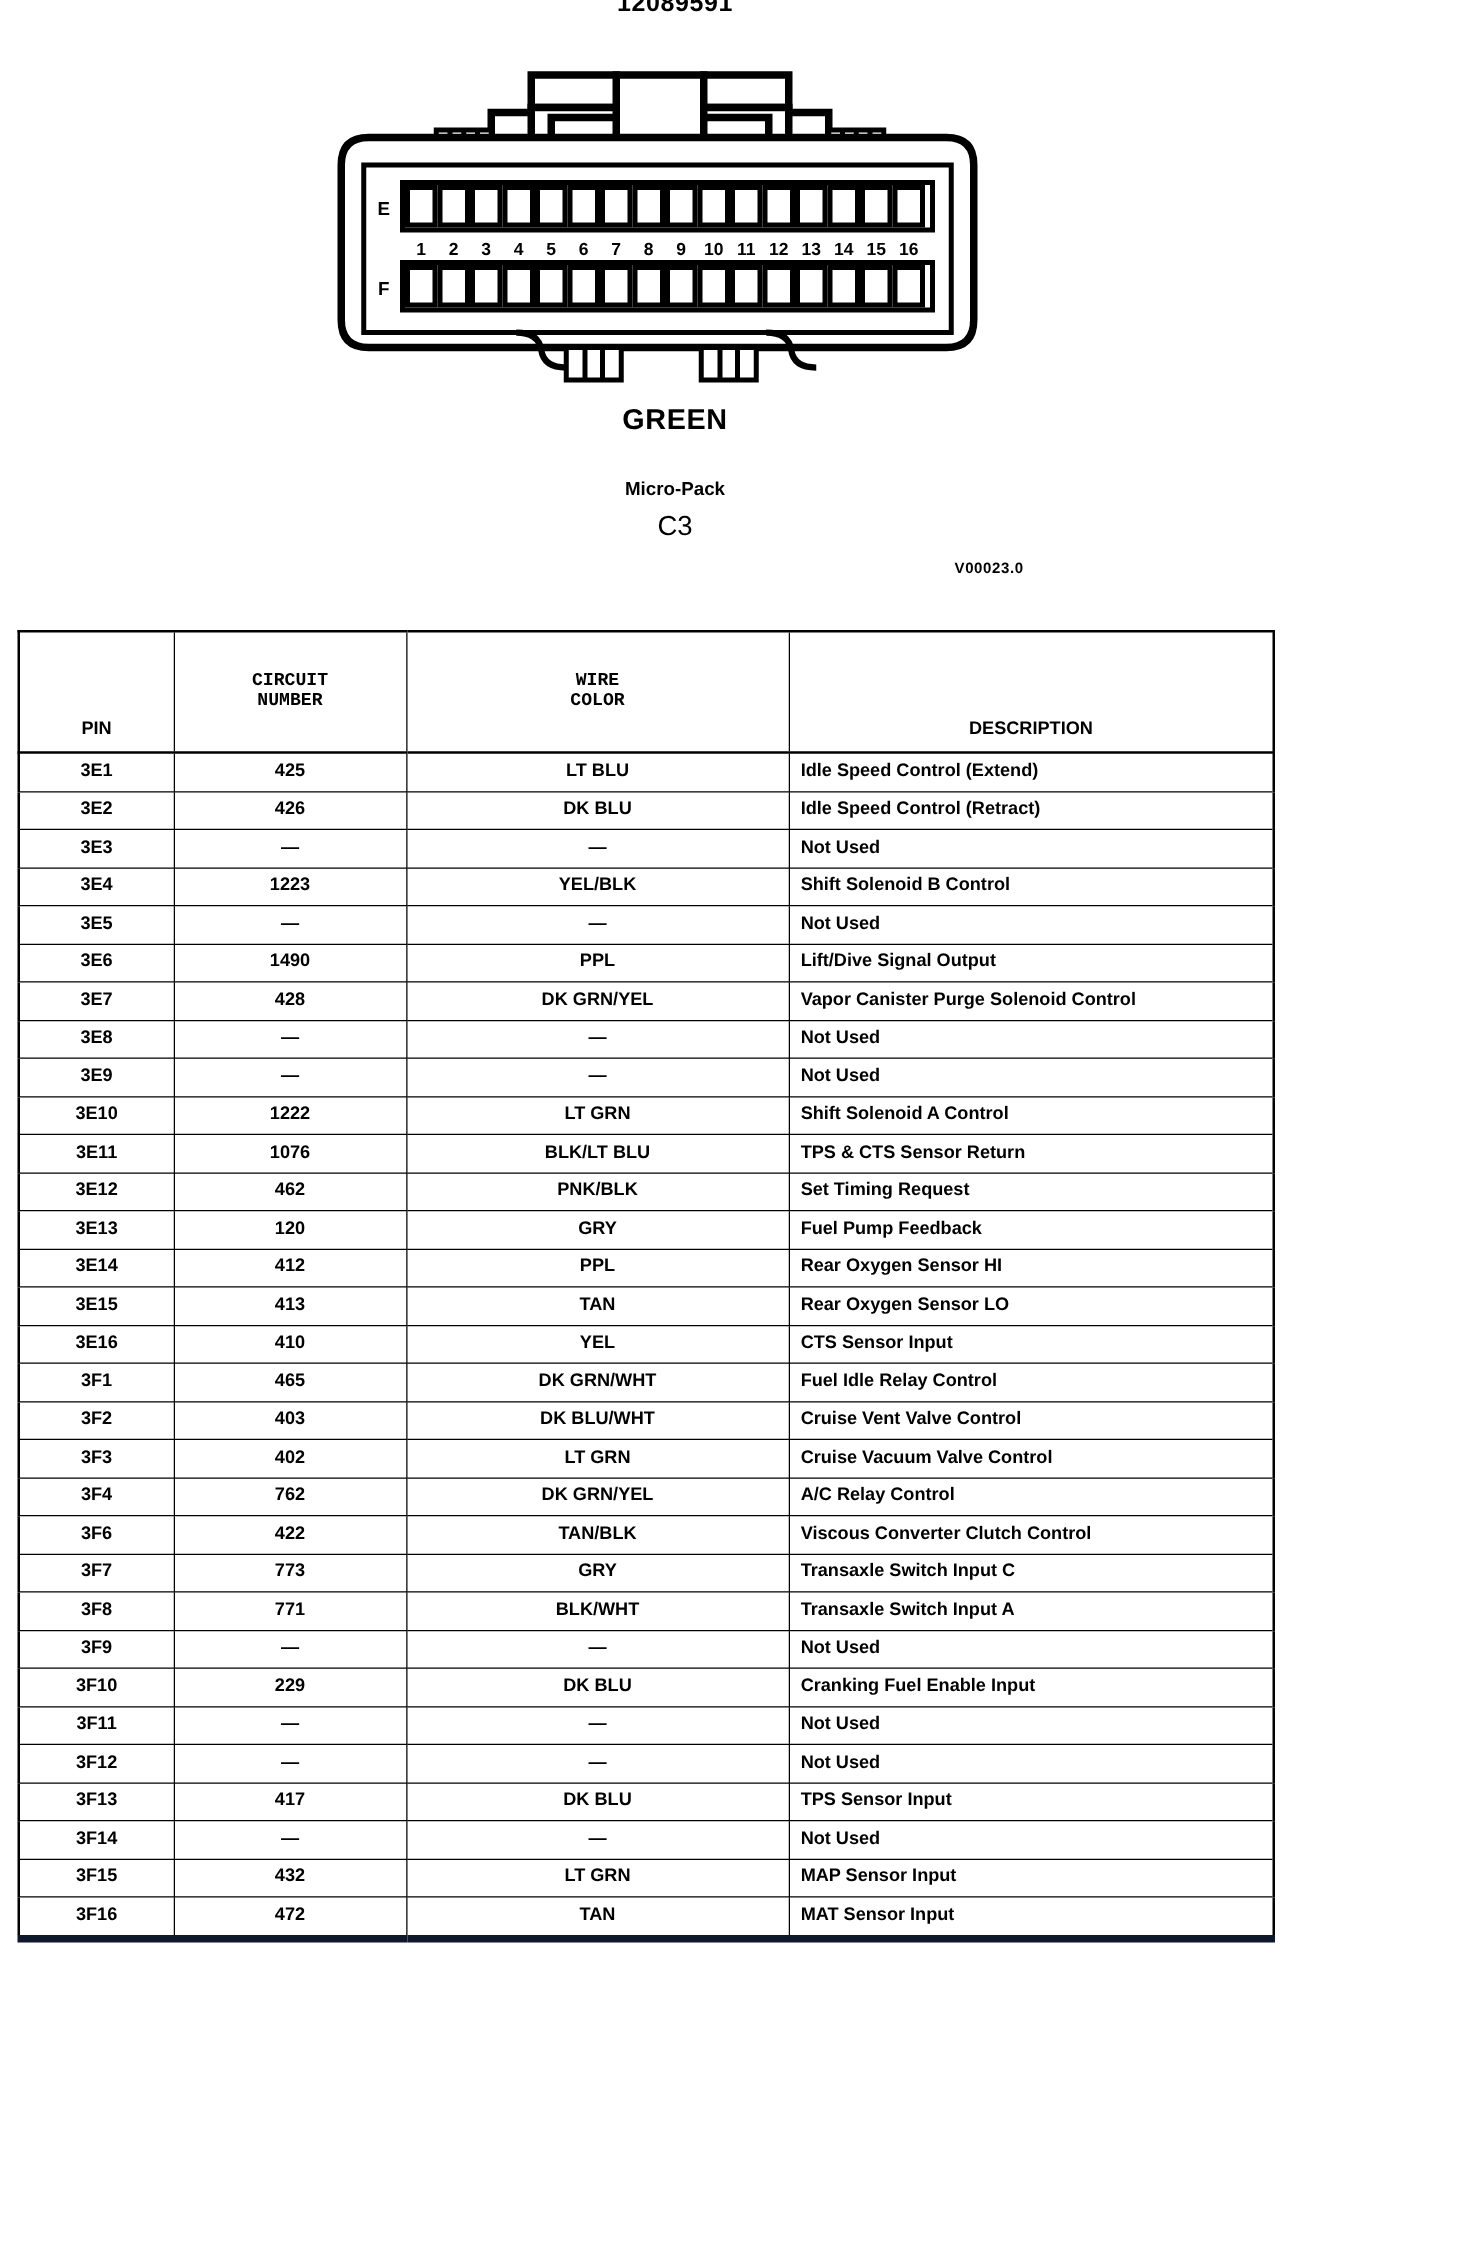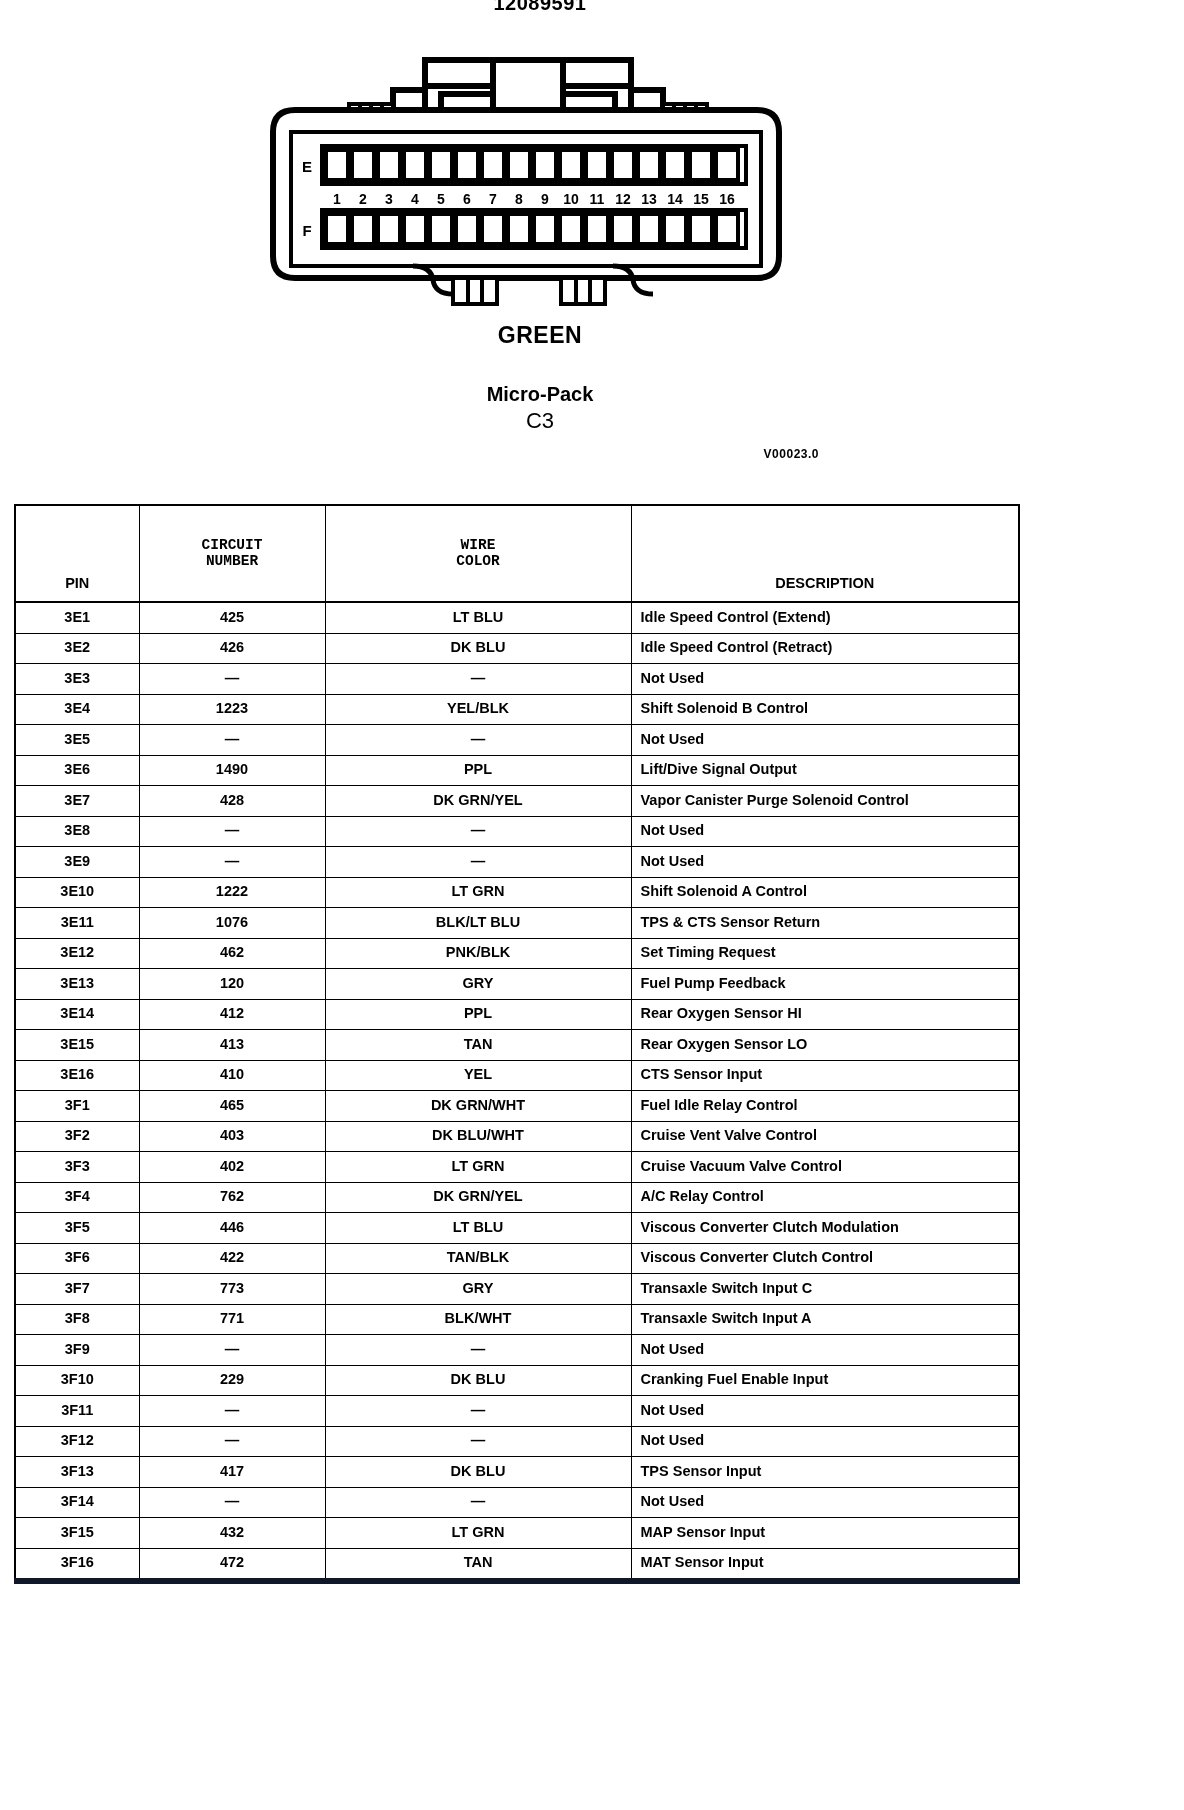--- a/index.html
+++ b/index.html
@@ -51,21 +51,21 @@
     font-weight: bold;
     letter-spacing: 0.5px;
   }
 
   #micro-pack-label {
     position: absolute;
     top: 383px;
     left: 0;
     width: 1010px;
     text-align: center;
-    font-size: 20px;
+    font-size: 15px;
     font-weight: bold;
   }
 
   #connector-id {
     position: absolute;
     top: 408px;
     left: 0;
     width: 1010px;
     text-align: center;
     font-size: 22px;
@@ -410,26 +410,20 @@
           <td class="ta-center">LT GRN</td>
           <td class="ta-left">Cruise Vacuum Valve Control</td>
         </tr>
         <tr>
           <td class="ta-center">3F4</td>
           <td class="ta-center">762</td>
           <td class="ta-center">DK GRN/YEL</td>
           <td class="ta-left">A/C Relay Control</td>
         </tr>
         <tr>
-          <td class="ta-center">3F5</td>
-          <td class="ta-center">446</td>
-          <td class="ta-center">LT BLU</td>
-          <td class="ta-left">Viscous Converter Clutch Modulation</td>
-        </tr>
-        <tr>
           <td class="ta-center">3F6</td>
           <td class="ta-center">422</td>
           <td class="ta-center">TAN/BLK</td>
           <td class="ta-left">Viscous Converter Clutch Control</td>
         </tr>
         <tr>
           <td class="ta-center">3F7</td>
           <td class="ta-center">773</td>
           <td class="ta-center">GRY</td>
           <td class="ta-left">Transaxle Switch Input C</td>

